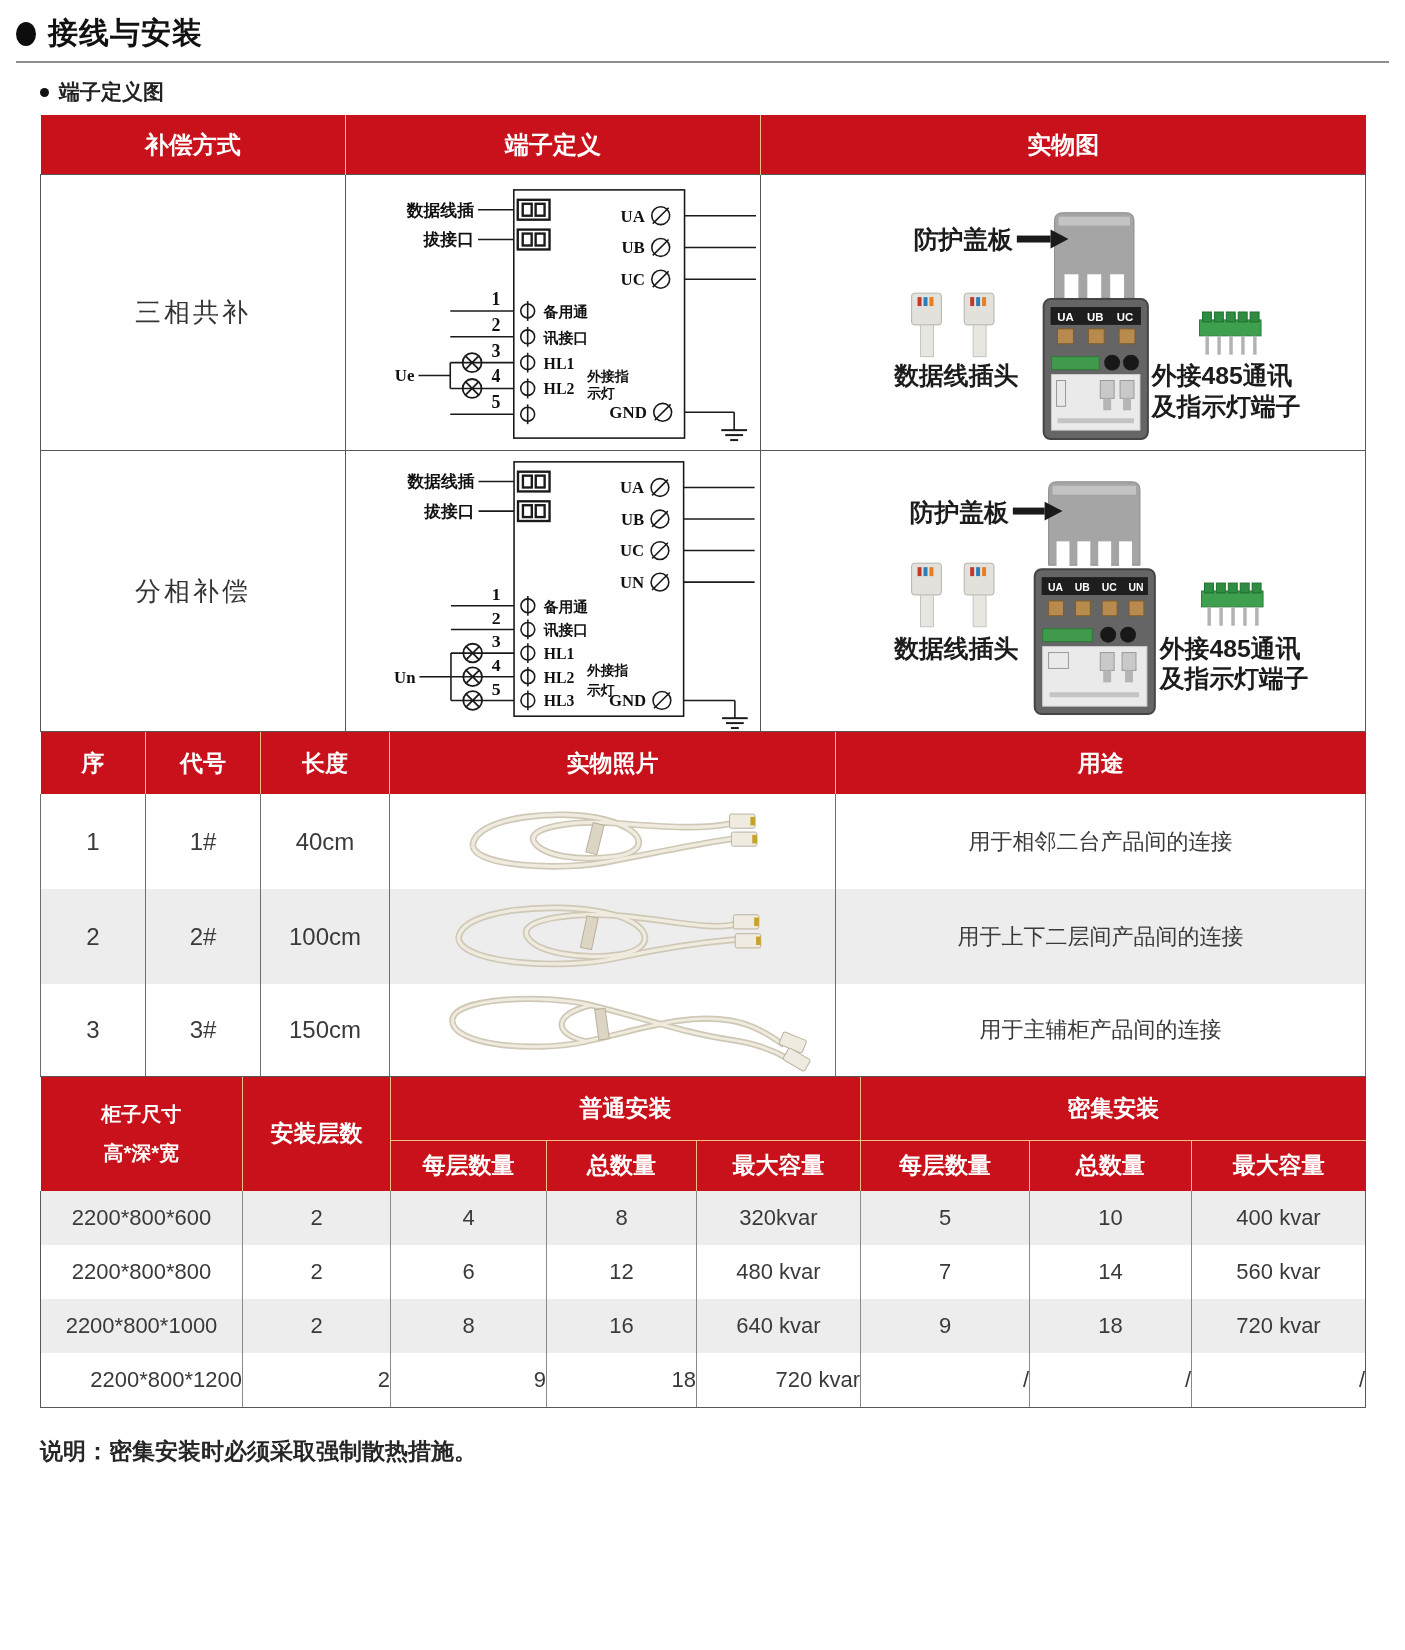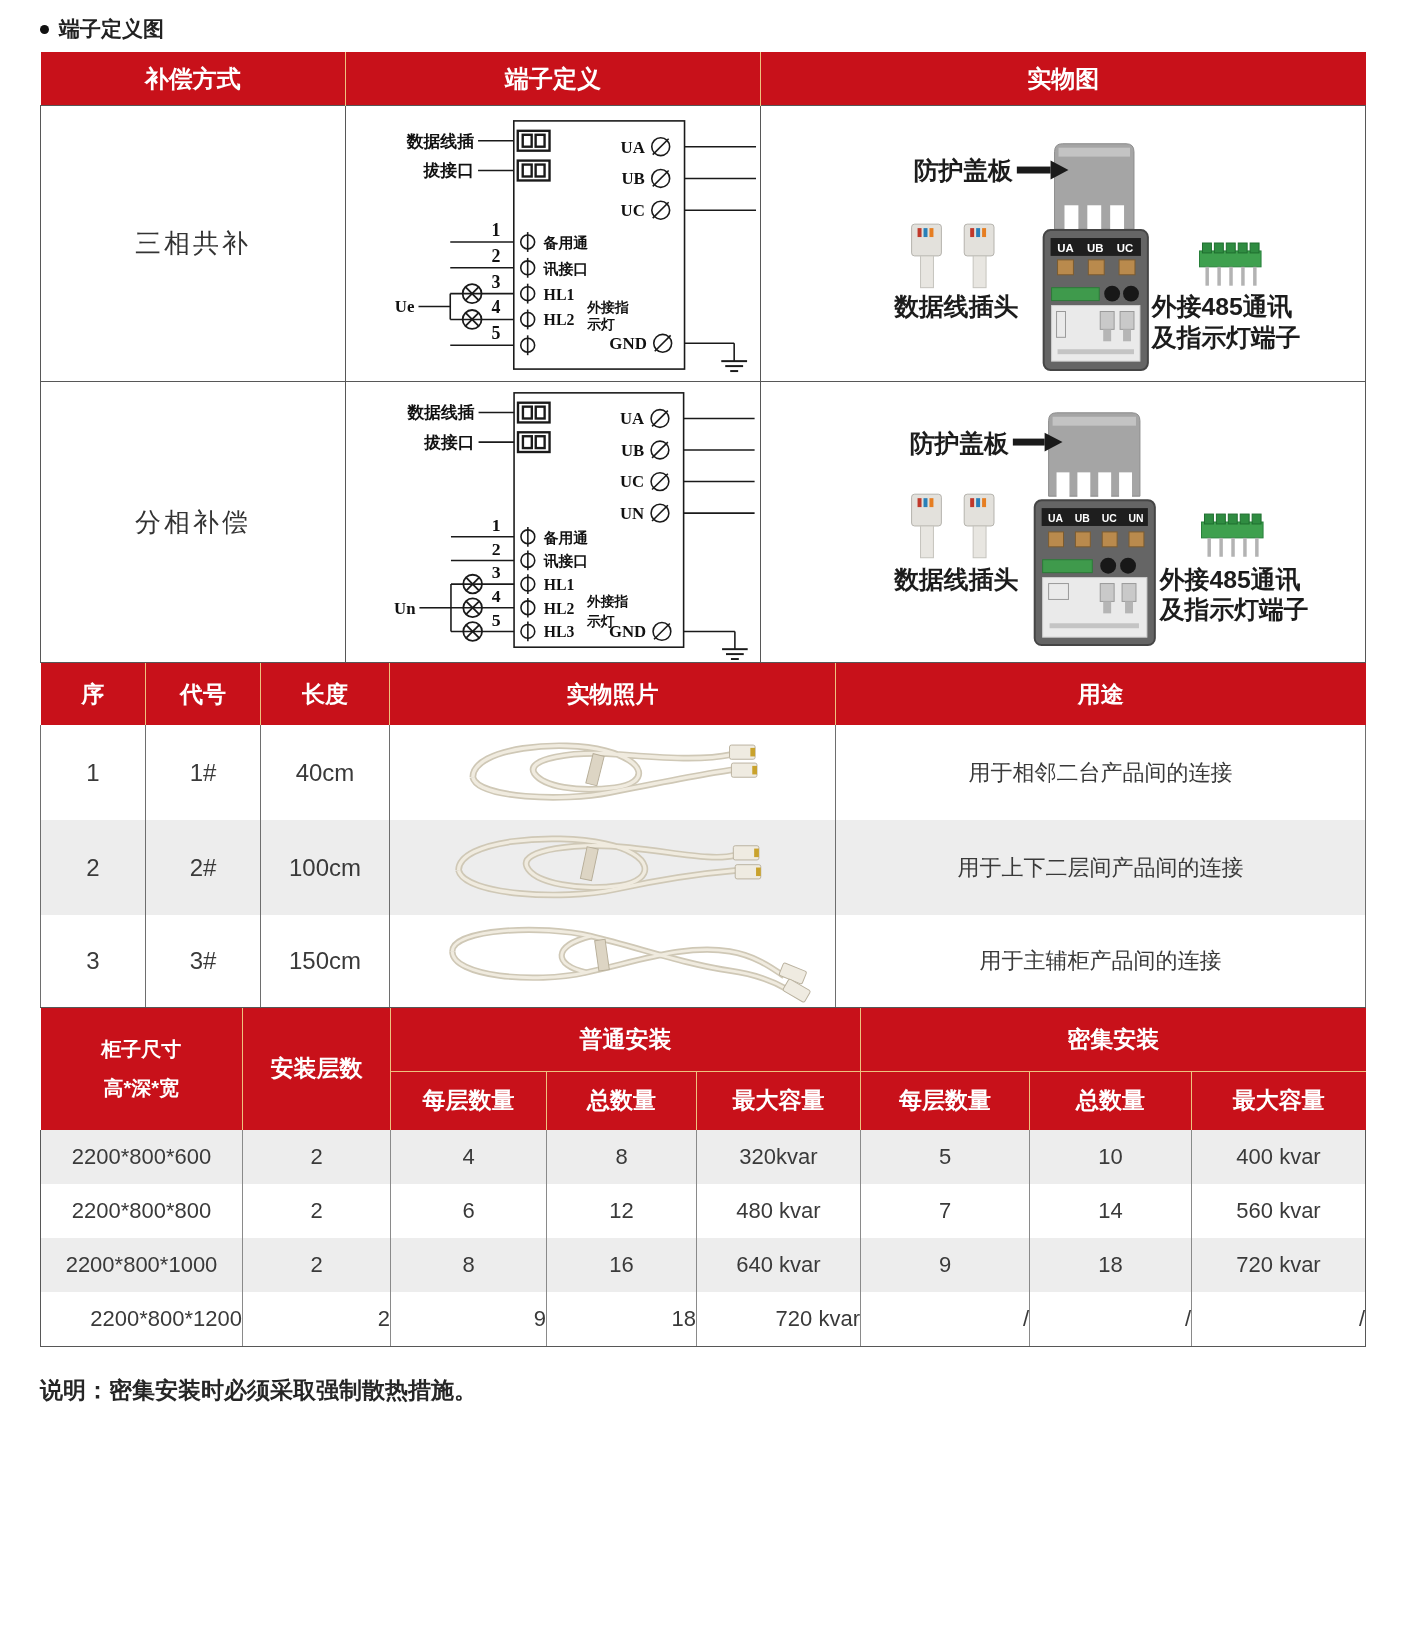--- a/index.html
+++ b/index.html
@@ -19,40 +19,40 @@
   .sub-head .txt { font-size:21px; font-weight:bold; color:#222; }
   .sh1 { margin-top:15px; margin-bottom:9px; }
   .sh2 { margin-top:50px; margin-bottom:12px; }
   .sh3 { margin-top:58px; margin-bottom:13px; }
   
   table { border-collapse:collapse; table-layout:fixed; margin-left:40px; }
   th { background:var(--red); color:#fff; font-weight:bold; padding:0; }
   td { padding:0; }
   
   .t1 { width:1325px; }
-  .t1 th { height:53px; font-size:24px; border-left:1px solid var(--gold); }
+  .t1 th { height:59px; font-size:24px; border-left:1px solid var(--gold); }
   .t1 th:first-child { border-left:none; }
   .t1 td { border:1.5px solid #575757; background:#fff; text-align:center; vertical-align:middle; }
   .t1 .mode { font-size:26px; color:#333; letter-spacing:3px; }
   .t1 svg { display:block; margin:0 auto; }
   
   .t2 { width:1325px; }
   .t2 th { height:62px; font-size:23px; border-left:1px solid var(--gold); }
   .t2 th:first-child { border-left:none; }
   .t2 td { border:1px solid #6e6e6e; border-top:none; border-bottom:none;
     text-align:center; vertical-align:middle; font-size:24px; color:#3a3a3a; }
   .t2 tr:last-child td { border-bottom:1.5px solid #575757; }
   .t2 td.purpose { font-size:22px; }
   .t2 tr.alt td { background:var(--zebra); }
   .t2 svg { display:block; margin:0 auto; }
   
   .t3 { width:1325px; }
   .t3 thead th { border:0; font-size:23px; }
   .t3 thead tr.h1 th { height:63px; }
-  .t3 thead tr.h2 th { height:58px; }
+  .t3 thead tr.h2 th { height:50px; }
   .t3 th.bR { border-right:1px solid var(--gold); }
   .t3 th.bB { border-bottom:1px solid var(--gold); }
   .t3 th.dims { font-size:20px; line-height:1.95; }
   .t3 th.dims span { display:block; }
   .t3 tbody td { border-left:1px solid #8a8a8a; height:54px; text-align:center;
     vertical-align:middle; font-size:22px; color:#3a3a3a; }
   .t3 tbody td:first-child { border-left:1px solid #575757; }
   .t3 tbody td:last-child { border-right:1px solid #575757; }
   .t3 tbody tr:last-child td { border-bottom:1.5px solid #575757;text-align:right; }
   .t3 tbody tr.alt td { background:var(--zebra); }
@@ -60,20 +60,24 @@
   .note { margin:28px 0 0 40px; font-size:23px; font-weight:bold; color:#262626; }
   
   .dj { font-family:"Liberation Sans","DejaVu Sans",sans-serif; font-weight:bold; }
   .sf { font-family:"Liberation Serif","DejaVu Serif",serif; font-weight:bold; }
 </style>
 </head>
 <body>
 
 <div class="page">
 
+  <div class="main-head">
+    <span class="bullet-big"></span>
+    <span class="txt">接线与安装</span>
+  </div>
 
   <div class="sub-head sh1">
     <span class="bullet-sm"></span>
     <span class="txt">端子定义图</span>
   </div>
 
   <table class="t1">
     <colgroup>
         <col style="width:305px">
         <col style="width:415px">

